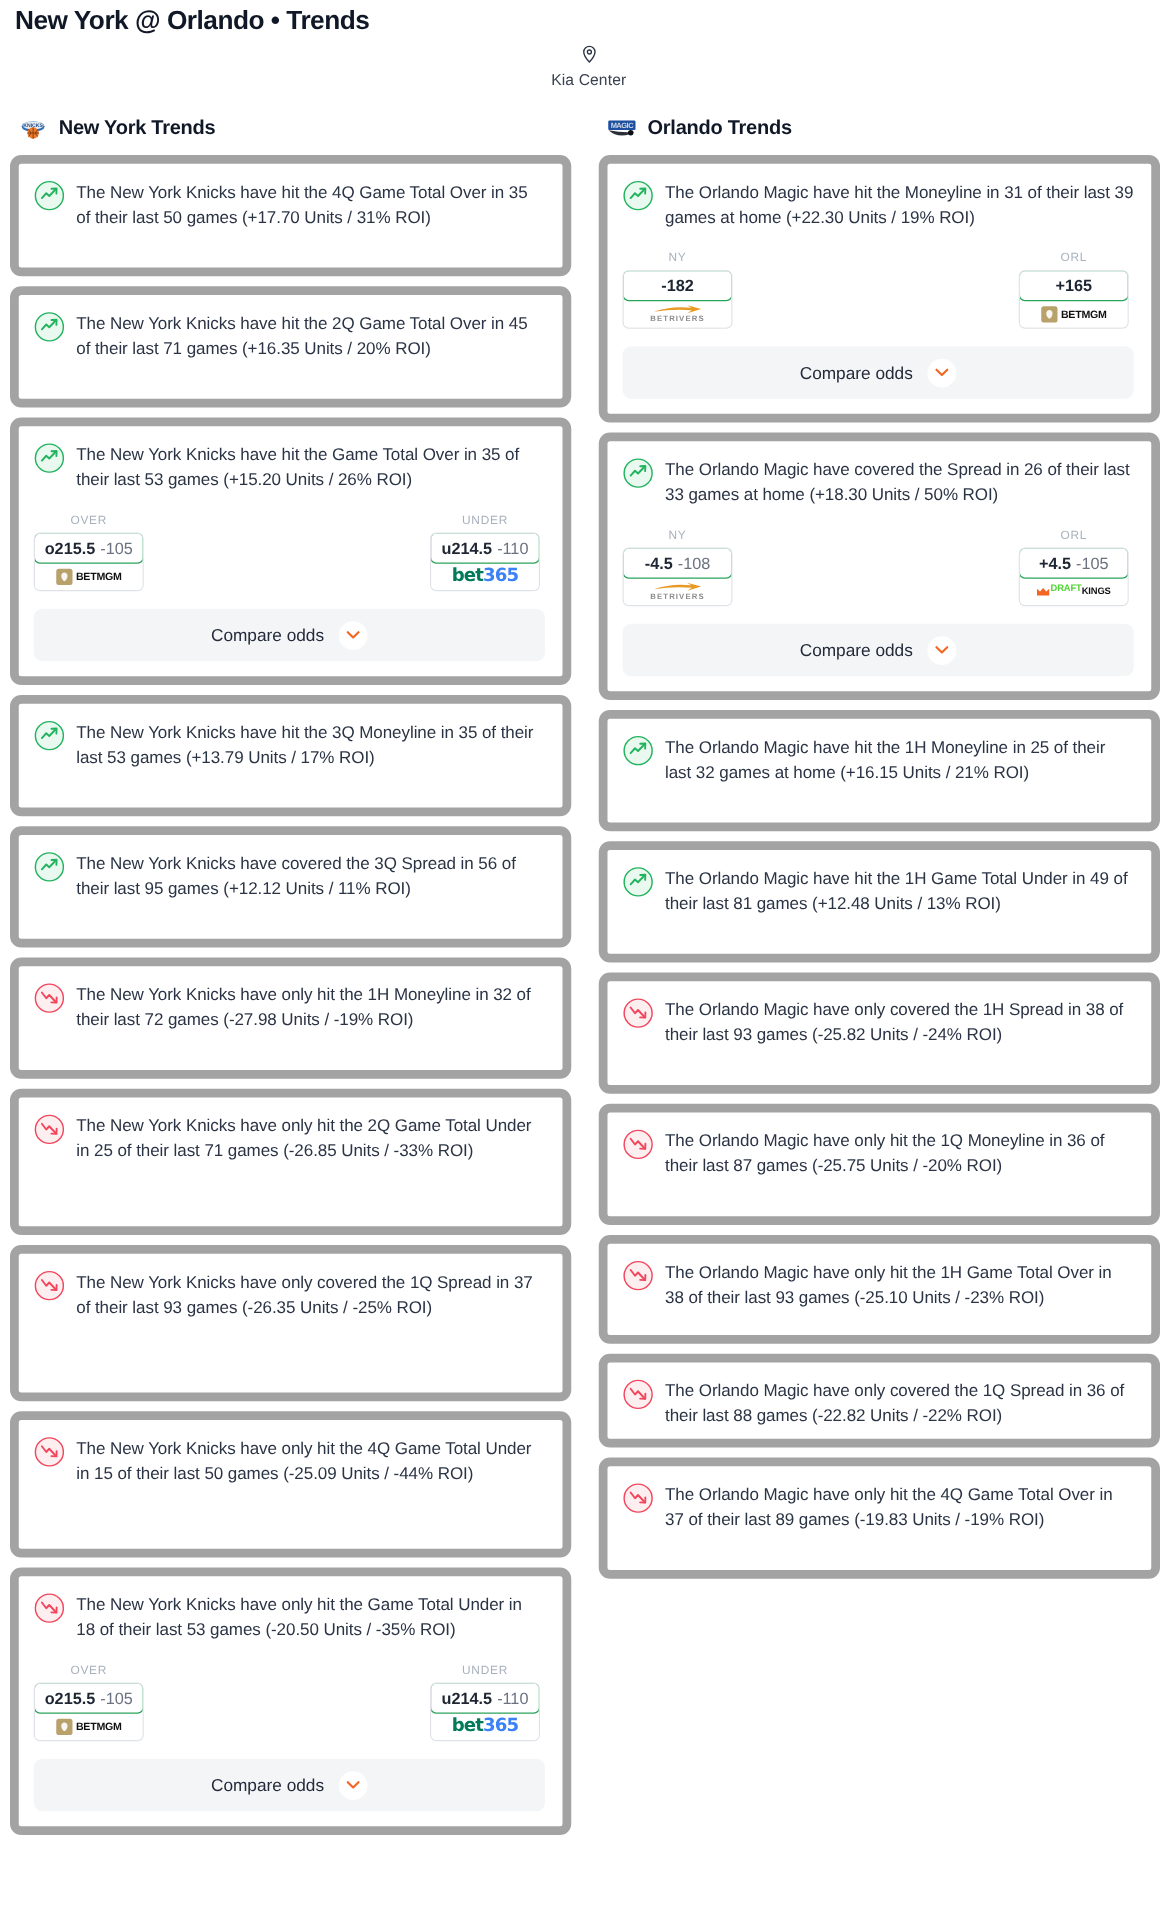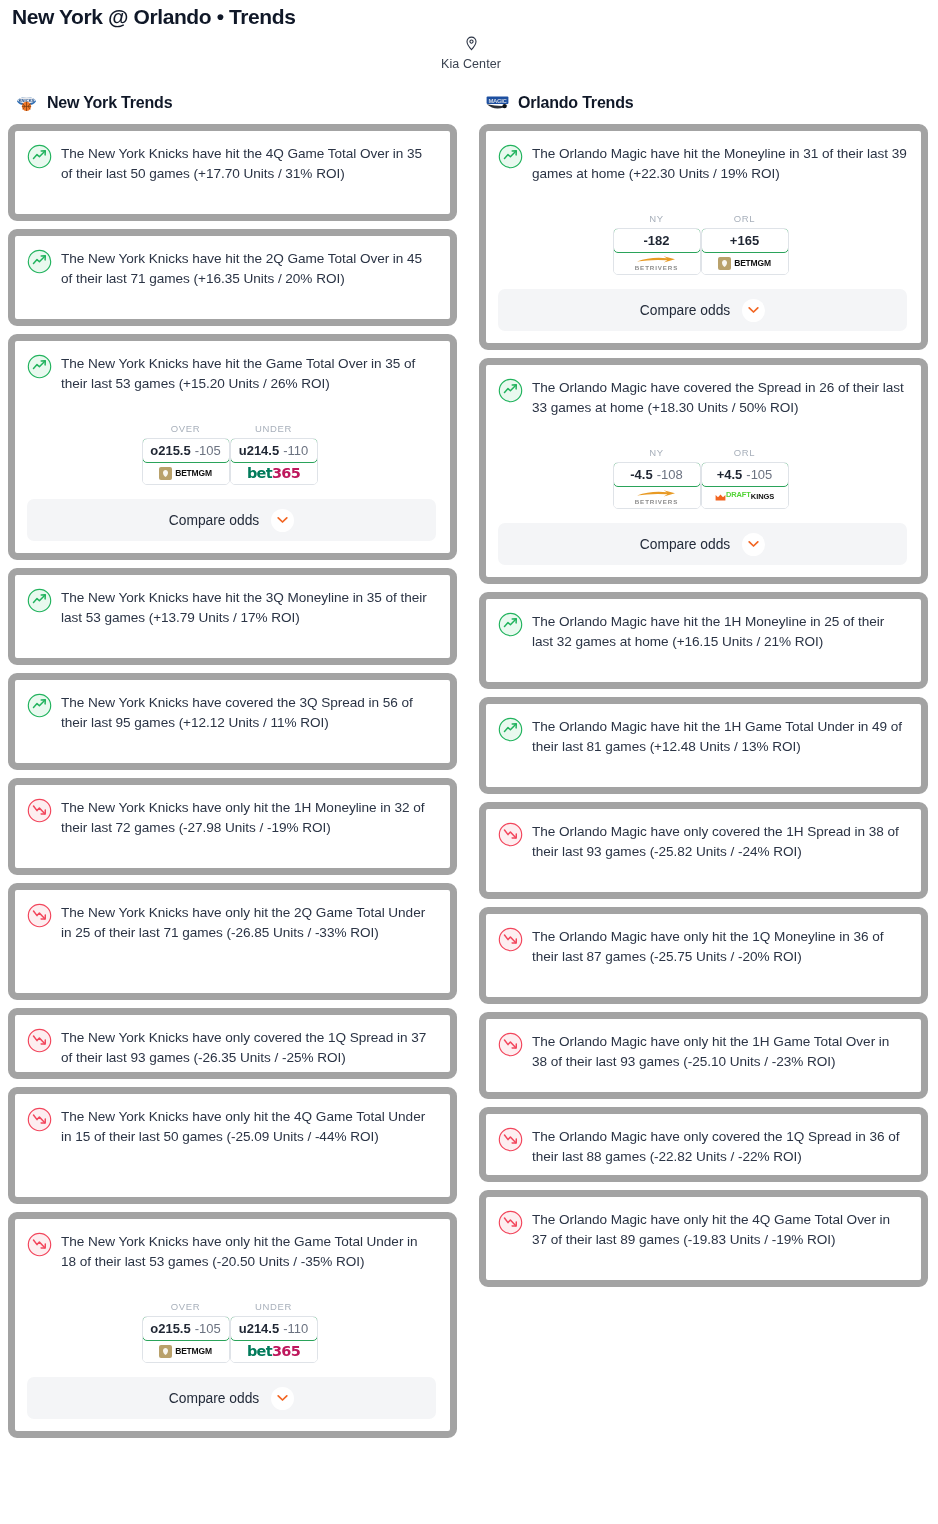--- a/index.html
+++ b/index.html
@@ -81,22 +81,22 @@
     font-size: 13.6px;
     line-height: 19.5px;
     color: #2b3445;
     letter-spacing: -0.05px;
     padding-top: 1px;
   }
 
   
   .odds-wrap {
     display: flex;
-    justify-content: center;
-    margin-top: 30px;
+    justify-content: space-between;
+    margin-top: 18px;
     padding-right: 4px;
   }
   .odds-col { width: 88px; }
   .odds-label {
     text-align: center;
     font-size: 9.5px;
     letter-spacing: 0.6px;
     color: #a8b0bb;
     margin-bottom: 4px;
     font-weight: 400;
@@ -141,21 +141,21 @@
   .bk-betmgm .lion svg { display:block; }
   .bk-betmgm .txt { font-size: 8.5px; letter-spacing: -0.2px; color: #111; }
   .bk-betmgm .txt b { font-weight: 800; }
   .bk-betmgm .txt span { font-weight: 600; }
 
   .bk-bet365 .txt {
     font-size: 14.5px; font-weight: 800; letter-spacing: -0.7px;
     font-family: "DejaVu Sans", sans-serif;
   }
   .bk-bet365 .g { color: #027b5b; }
-  .bk-bet365 .y { color: #be185d; }
+  .bk-bet365 .y { color: #3b82f6; }
   .bk-bet365 .wrap { background: #fff; padding: 0 1px; }
 
   .bk-betrivers { flex-direction: column; gap: 0px; line-height: 1; }
   .bk-betrivers .swoosh { width: 42px; height: 9px; }
   .bk-betrivers .txt {
     font-size: 6.2px; font-weight: 700; letter-spacing: 0.9px; color: #8d8d8d;
     margin-top: 1px;
   }
 
   .bk-dk { line-height: 1; }
@@ -340,21 +340,21 @@
             <span class="trend-icon">
               <svg width="25" height="25" viewBox="0 0 25 25">
                 <circle cx="12.5" cy="12.5" r="11.2" fill="#fdeef0" stroke="#f2465c" stroke-width="1.15"></circle>
                 <path d="M6.5 8.0 L10 12.6 L12.4 10.0 L17.8 15.8" fill="none" stroke="#f2465c" stroke-width="1.5" stroke-linecap="round" stroke-linejoin="round"></path>
                 <path d="M18.3 11.9 L18.2 16.1 L14.1 15.9" fill="none" stroke="#f2465c" stroke-width="1.5" stroke-linecap="round" stroke-linejoin="round"></path>
               </svg>
             </span>
             <span class="trend-text">The New York Knicks have only hit the 2Q Game Total Under in 25 of their last 71 games (-26.85 Units / -33% ROI)</span>
           </div>
         </div>
-        <div class="card" style="height:71px">
+        <div class="card" style="height:125px">
           <div class="card-body">
             <span class="trend-icon">
               <svg width="25" height="25" viewBox="0 0 25 25">
                 <circle cx="12.5" cy="12.5" r="11.2" fill="#fdeef0" stroke="#f2465c" stroke-width="1.15"></circle>
                 <path d="M6.5 8.0 L10 12.6 L12.4 10.0 L17.8 15.8" fill="none" stroke="#f2465c" stroke-width="1.5" stroke-linecap="round" stroke-linejoin="round"></path>
                 <path d="M18.3 11.9 L18.2 16.1 L14.1 15.9" fill="none" stroke="#f2465c" stroke-width="1.5" stroke-linecap="round" stroke-linejoin="round"></path>
               </svg>
             </span>
             <span class="trend-text">The New York Knicks have only covered the 1Q Spread in 37 of their last 93 games (-26.35 Units / -25% ROI)</span>
           </div>

